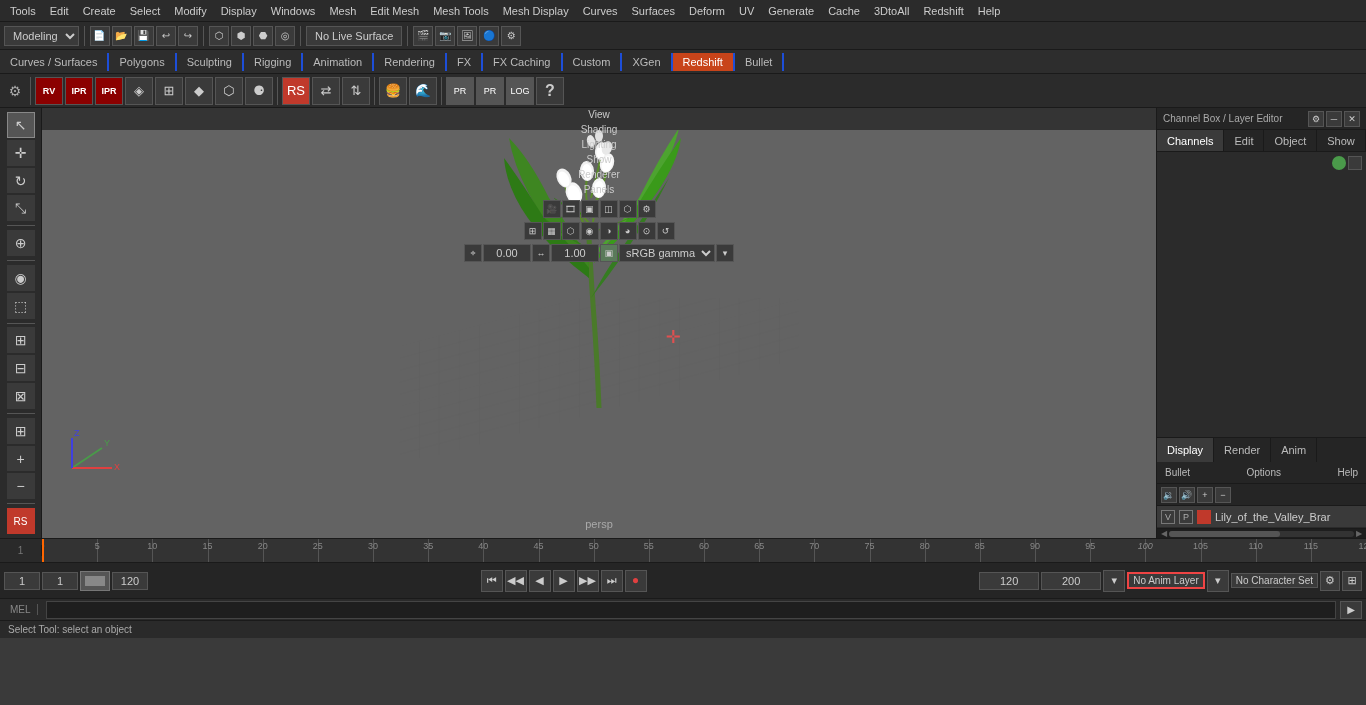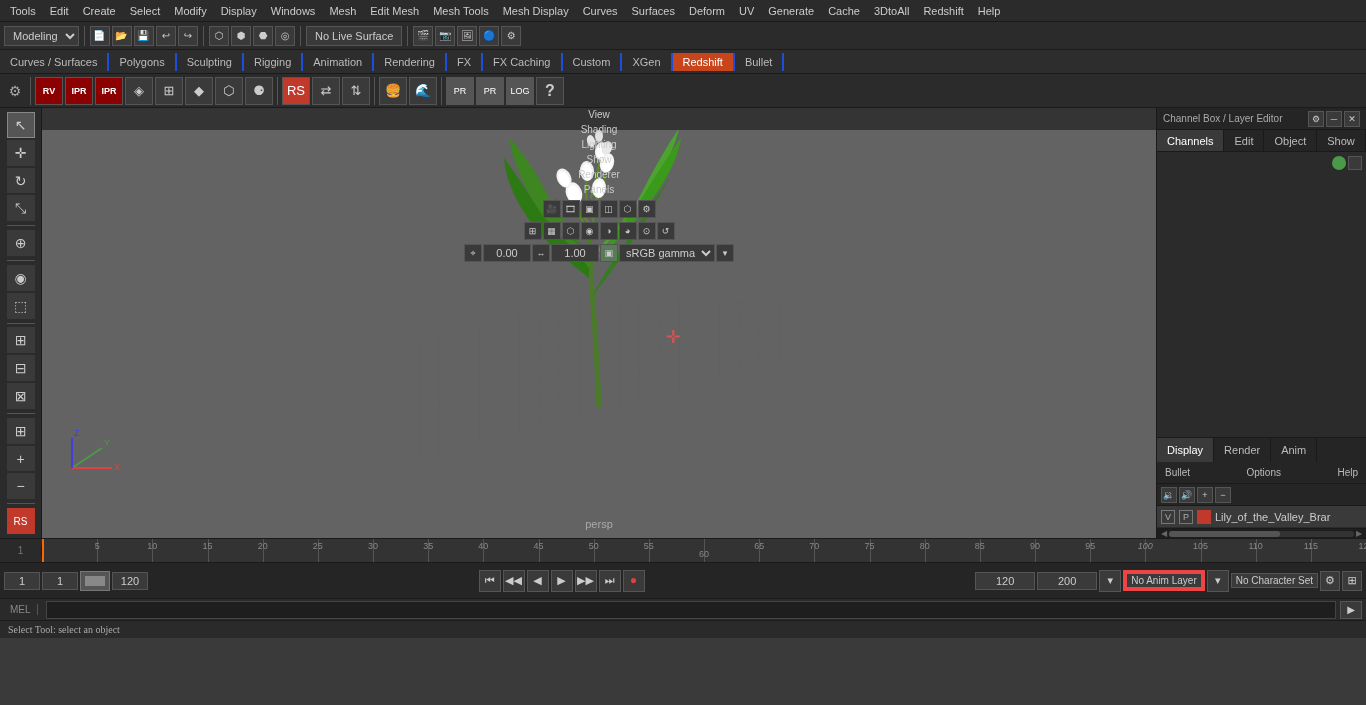--- a/index.html
+++ b/index.html
@@ -86,30 +86,30 @@
     .tl-tick { position: absolute; top: 0; bottom: 0; width: 1px; background: #555; }
     .tl-label { position: absolute; top: 2px; font-size: 9px; color: #888; transform: translateX(-50%); }
     #timeline-left { width: 42px; background: #2a2a2a; display: flex; align-items: center; justify-content: center; font-size: 10px; color: #777; border-right: 1px solid #1a1a1a; }
 
     
     #playback-row { height: 36px; background: #252525; border-top: 1px solid #1a1a1a; display: flex; align-items: center; padding: 0 4px; gap: 2px; }
     .pb-num { background: #3a3a3a; border: 1px solid #555; color: #ccc; font-size: 11px; padding: 2px 4px; width: 36px; text-align: center; }
     .pb-wide-num { background: #3a3a3a; border: 1px solid #555; color: #ccc; font-size: 11px; padding: 2px 4px; width: 60px; text-align: center; }
     .pb-btn { width: 22px; height: 22px; background: #3a3a3a; border: 1px solid #555; display: flex; align-items: center; justify-content: center; cursor: pointer; color: #ccc; font-size: 11px; }
     .pb-spacer { flex: 1; }
-    .pb-anim-sel { background: #3a3a3a; border: 4px solid #ef4444; color: #ccc; font-size: 10px; padding: 1px 4px; max-width: 120px; overflow: hidden; text-overflow: ellipsis; white-space: nowrap; }
+    .pb-anim-sel { background: #3a3a3a; border: 2px solid #ef4444; color: #ccc; font-size: 10px; padding: 1px 4px; max-width: 120px; overflow: hidden; text-overflow: ellipsis; white-space: nowrap; }
     .pb-char-sel { background: #3a3a3a; border: 1px solid #555; color: #ccc; font-size: 10px; padding: 1px 4px; max-width: 110px; overflow: hidden; text-overflow: ellipsis; white-space: nowrap; }
     .pb-settings { width: 20px; height: 20px; background: #3a3a3a; border: 1px solid #555; display: flex; align-items: center; justify-content: center; cursor: pointer; color: #ccc; font-size: 11px; }
 
     
     #cmd-line { height: 22px; background: #2a2a2a; border-top: 1px solid #1a1a1a; display: flex; align-items: center; padding: 0 4px; gap: 4px; }
     #cmd-label { color: #888; font-size: 10px; padding: 0 6px; border-right: 1px solid #555; margin-right: 4px; }
     #cmd-input { flex: 1; background: #1e1e1e; border: 1px solid #444; color: #ccc; font-size: 11px; padding: 1px 4px; height: 18px; }
     #status-bar { height: 18px; background: #2a2a2a; border-top: 1px solid #1a1a1a; display: flex; align-items: center; padding: 0 8px; }
-    #status-text { font-size: 10px; color: #aaa; font-family: Liberation Serif, serif; }
+    #status-text { font-size: 10px; color: #aaa; }
 
     
     .vp-icon-group { display: flex; gap: 1px; }
 
     
     #layer-scrollbar { height: 10px; background: #1e1e1e; border-top: 1px solid #1a1a1a; display: flex; align-items: center; padding: 0 2px; }
     .scrollbar-track { flex: 1; height: 6px; background: #333; border-radius: 3px; position: relative; }
     .scrollbar-thumb { position: absolute; left: 0; top: 0; height: 6px; width: 60%; background: #555; border-radius: 3px; }
     .scroll-arrow { width: 10px; height: 10px; display: flex; align-items: center; justify-content: center; color: #666; font-size: 8px; cursor: pointer; }
 
@@ -448,21 +448,21 @@
       <div class="tl-label" style="left: 29.1667%;">35</div>
       <div class="tl-tick" style="left: 33.3333%;"></div>
       <div class="tl-label" style="left: 33.3333%;">40</div>
       <div class="tl-tick" style="left: 37.5%;"></div>
       <div class="tl-label" style="left: 37.5%;">45</div>
       <div class="tl-tick" style="left: 41.6667%;"></div>
       <div class="tl-label" style="left: 41.6667%; text-align: center;">50</div>
       <div class="tl-tick" style="left: 45.8333%;"></div>
       <div class="tl-label" style="left: 45.8333%;">55</div>
       <div class="tl-tick" style="left: 50%;"></div>
-      <div class="tl-label" style="left: 50%; margin-top: 8px;">60</div>
+      <div class="tl-label" style="left: 50%;">60</div>
       <div class="tl-tick" style="left: 54.1667%;"></div>
       <div class="tl-label" style="left: 54.1667%;">65</div>
       <div class="tl-tick" style="left: 58.3333%;"></div>
       <div class="tl-label" style="left: 58.3333%;">70</div>
       <div class="tl-tick" style="left: 62.5%;"></div>
       <div class="tl-label" style="left: 62.5%;">75</div>
       <div class="tl-tick" style="left: 66.6667%;"></div>
       <div class="tl-label" style="left: 66.6667%;">80</div>
       <div class="tl-tick" style="left: 70.8333%;"></div>
       <div class="tl-label" style="left: 70.8333%;">85</div>

